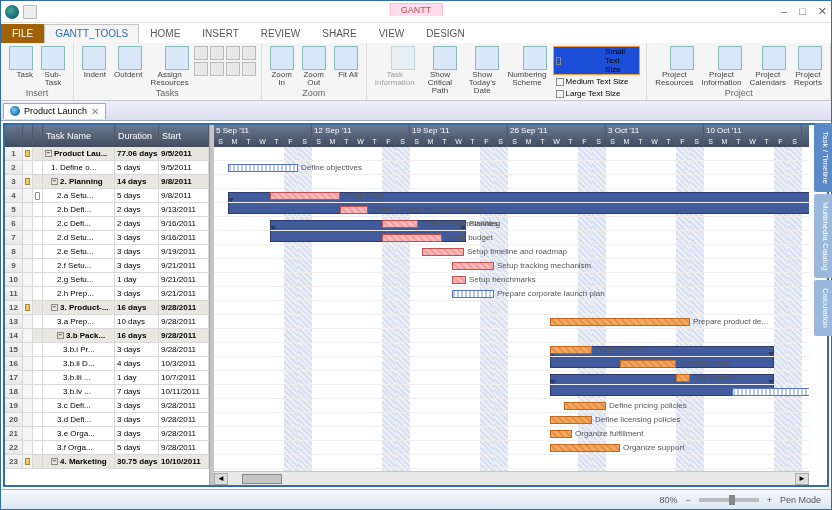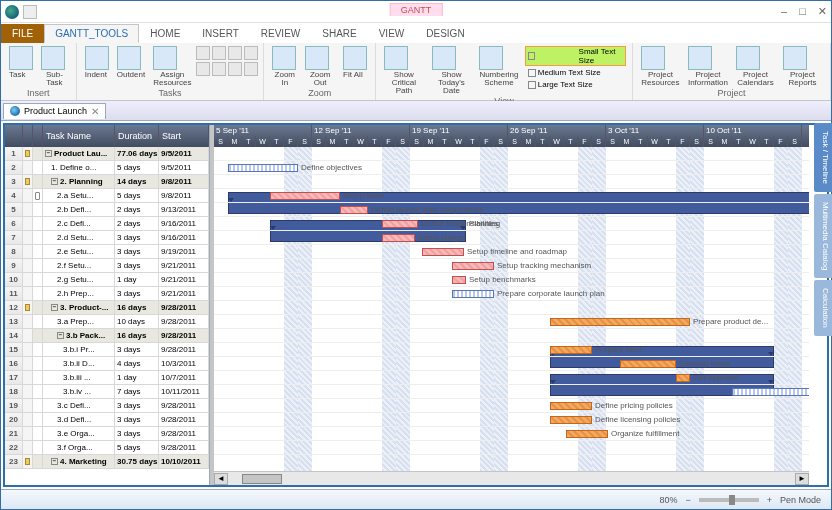--- a/index.html
+++ b/index.html
@@ -11,28 +11,28 @@
 .titlebar .context-tab { position: absolute; left: 50%; transform: translateX(-50%); top: 2px; font-size: 9px; color: #c0504d; background: #fde; padding: 1px 10px; border: 1px solid #fbc; border-bottom: none; }
 .titlebar .win-controls { margin-left: auto; display: flex; gap: 12px; font-size: 11px; color: #666; }
 .tabbar { height: 20px; display: flex; align-items: flex-end; background: #fff; padding-left: 0; }
 .tabbar .tab { padding: 3px 10px; font-size: 10px; color: #555; cursor: pointer; border: 1px solid transparent; }
 .tabbar .tab.file { background: #a16207; color: #fff; }
 .tabbar .tab.active { border: 1px solid #c5c5c5; border-bottom: 1px solid #f5f5f5; background: #f5f5f5; color: #2a6db6; }
 .ribbon { height: 58px; background: #f5f5f5; border-bottom: 1px solid #c5c5c5; display: flex; }
 .ribbon-group { border-right: 1px solid #dcdcdc; display: flex; flex-direction: column; padding: 2px 4px 0; }
 .ribbon-group .items { display: flex; align-items: flex-start; flex: 1; }
 .ribbon-group .label { font-size: 9px; color: #666; text-align: center; height: 12px; }
-.ribbon-btn { display: flex; flex-direction: column; align-items: flex-start; padding: 1px 4px; gap: 1px; cursor: pointer; }
+.ribbon-btn { display: flex; flex-direction: column; align-items: flex-end; padding: 1px 4px; gap: 1px; cursor: pointer; }
 .ribbon-btn .icon { width: 16px; height: 16px; background: #d8e8f8; border: 1px solid #8bb; }
 .ribbon-btn .icon.lg { width: 24px; height: 24px; }
 .ribbon-btn .cap { font-size: 8px; color: #444; text-align: center; line-height: 1; max-width: 44px; }
 .ribbon-mini { width: 14px; height: 14px; background: #e8e8e8; border: 1px solid #bbb; margin: 1px; }
 .text-size-opts { display: flex; flex-direction: column; font-size: 8px; gap: 1px; padding: 1px 2px; }
 .text-size-opts .opt { display: flex; align-items: center; gap: 2px; padding: 0 2px; border: 1px solid transparent; }
-.text-size-opts .opt.sel { border-color: #f69b42; background: #bef264; gap: 44px; }
+.text-size-opts .opt.sel { border-color: #f69b42; background: #1d4ed8; gap: 44px; }
 .text-size-opts .sq { width: 8px; height: 8px; border: 1px solid #888; }
 .doc-tabs { height: 20px; background: linear-gradient(#eef,#dde); display: flex; align-items: center; border-bottom: 1px solid #9ab; }
 .doc-tab { background: #fff; border: 1px solid #9ab; border-bottom: none; padding: 2px 6px; font-size: 9px; display: flex; align-items: center; gap: 4px; margin-left: 2px; }
 .doc-tab .ball { width: 10px; height: 10px; background: radial-gradient(circle at 40% 40%, #7cf 0%, #047 100%); border-radius: 50%; }
 .doc-tab .close { color: #888; cursor: pointer; font-size: 10px; }
 .content { flex: 1; display: flex; border: 2px solid #2f6ea8; margin: 2px; overflow: hidden; }
 .grid { width: 205px; display: flex; flex-direction: column; border-right: 1px solid #9ab; }
 .grid-header { height: 22px; background: linear-gradient(#6a7890,#414c60); display: flex; color: #fff; font-size: 9px; }
 .grid-header .ch { border-right: 1px solid #556; display: flex; align-items: center; padding: 0 3px; }
 .ch.num { width: 18px; }
@@ -162,20 +162,24 @@
           </div>
         <div class="ribbon-btn">
             <div class="icon lg"></div>
             <div class="cap">Fit All</div>
           </div>
       </div>
       <div class="label">Zoom</div>
     </div>
     <div class="ribbon-group">
       <div class="items">
+        <div class="ribbon-btn" style="opacity:.5;">
+            <div class="icon lg"></div>
+            <div class="cap">Task Information</div>
+          </div>
         <div class="ribbon-btn">
             <div class="icon lg"></div>
             <div class="cap">Show Critical Path</div>
           </div>
         <div class="ribbon-btn">
             <div class="icon lg"></div>
             <div class="cap">Show Today's Date</div>
           </div>
         <div class="ribbon-btn">
             <div class="icon lg"></div>
@@ -530,21 +534,21 @@
               <div class="bar pink" style="left: 126px; width: 28px;">
                 <span class="bar-label">Define launch plan components</span>
               </div>
             </div>
             <div class="chart-row">
               <div class="bar pink" style="left: 168px; width: 36px;">
                 <span class="bar-label">Define responsibilities</span>
               </div>
             </div>
             <div class="chart-row">
-              <div class="bar pink" style="left: 168px; width: 33px;">
+              <div class="bar pink" style="left: 168px; width: 60px;">
                 <span class="bar-label">Setup budget</span>
               </div>
             </div>
             <div class="chart-row">
               <div class="bar pink" style="left: 208px; width: 42px;">
                 <span class="bar-label">Setup timeline and roadmap</span>
               </div>
             </div>
             <div class="chart-row">
               <div class="bar pink" style="left: 238px; width: 42px;">
@@ -584,32 +588,37 @@
             </div>
             <div class="chart-row">
               <div class="bar orange" style="left: 462px; width: 14px;">
                 <span class="bar-label">Get approval</span>
               </div>
             </div>
             <div class="chart-row">
               <div class="bar blue-h" style="left: 518px; width: 98px;"></div>
             </div>
             <div class="chart-row">
-              <div class="bar orange" style="left: 336px; width: 42px;">
+              <div class="bar orange" style="left: 350px; width: 42px;">
                 <span class="bar-label">Define pricing policies</span>
               </div>
             </div>
             <div class="chart-row">
               <div class="bar orange" style="left: 336px; width: 42px;">
                 <span class="bar-label">Define licensing policies</span>
               </div>
             </div>
             <div class="chart-row">
-              <div class="bar orange" style="left: 352px; width: 42px; text-decoration: underline;">
+              <div class="bar orange" style="left: 336px; width: 22px; text-decoration: underline;">
                 <span class="bar-label">Organize fulfillment</span>
+              </div>
+            </div>
+            <div class="chart-row">
+              <div class="bar orange" style="left: 336px; width: 70px;">
+                <span class="bar-label">Organize support</span>
               </div>
             </div>
             <div class="chart-row">
               <div class="bar summary" style="left: 504px; width: 420px;"></div>
             </div>
           </div>
       </div>
       <div class="scrollbar-h">
         <div class="arr">◄</div>
         <div class="thumb"></div>

